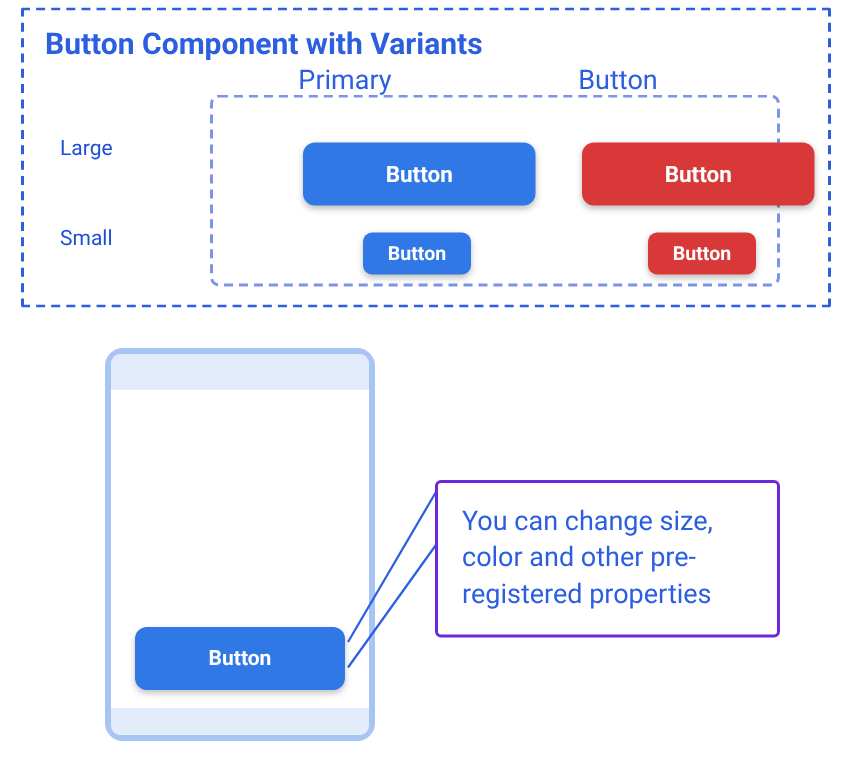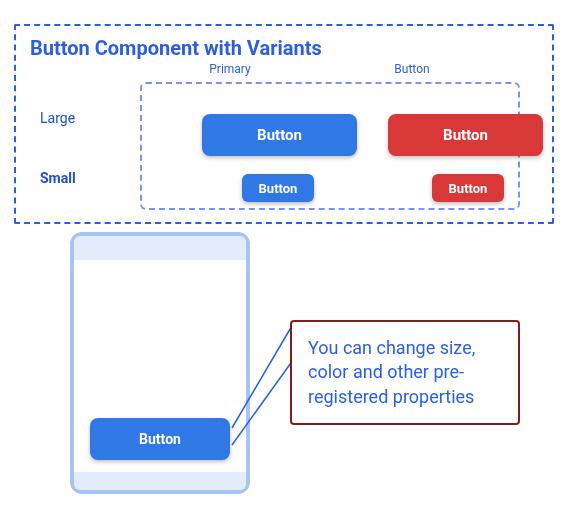--- a/index.html
+++ b/index.html
@@ -6,52 +6,52 @@
   body {
     width: 568px;
     height: 505px;
     font-family: -apple-system, BlinkMacSystemFont, "Segoe UI", Roboto, Arial, sans-serif;
     background: #fff;
     position: relative;
   }
   .outer-dashed {
     position: absolute;
     left: 14px;
-    top: 24px;
+    top: 5px;
     width: 540px;
     height: 200px;
     border: 2px dashed #2B5FE0;
     border-radius: 2px;
     padding: 10px 14px 14px 14px;
   }
   .title {
     color: #2B5FE0;
     font-size: 20px;
     font-weight: 700;
     margin-bottom: 2px;
   }
   .grid-area {
     position: relative;
     margin-left: 62px;
   }
   .col-head {
     color: #2B5FE0;
-    font-size: 12px;
+    font-size: 18px;
     text-align: center;
     position: absolute;
   }
   .col-head.primary { left: 88px; top: 0; width: 100px; }
   .col-head.alert   { left: 270px; top: 0; width: 100px; }
   .row-label {
     color: #1d4ed8;
     font-size: 14px;
     position: absolute;
   }
   .row-label.large { left: -52px; top: 48px; }
-  .row-label.small { left: -52px; top: 108px; font-weight: bold; }
+  .row-label.small { left: -52px; top: 108px; }
   .inner-dashed {
     position: absolute;
     left: 48px;
     top: 20px;
     width: 380px;
     height: 128px;
     border: 2px dashed #7B93E8;
     border-radius: 6px;
   }
   .btn {
@@ -115,21 +115,21 @@
     border-radius: 8px;
     box-shadow: 0 2px 4px rgba(0,0,0,0.25);
   }
 
   
   .callout {
     position: absolute;
     left: 290px;
     top: 320px;
     width: 230px;
-    border: 2px solid #7f1d1d;
+    border: 2px solid #6d28d9;
     border-radius: 4px;
     padding: 14px 16px;
     color: #2B5FE0;
     font-size: 18px;
     line-height: 1.35;
     background: #fff;
   }
   .leader {
     position: absolute;
     left: 230px;

